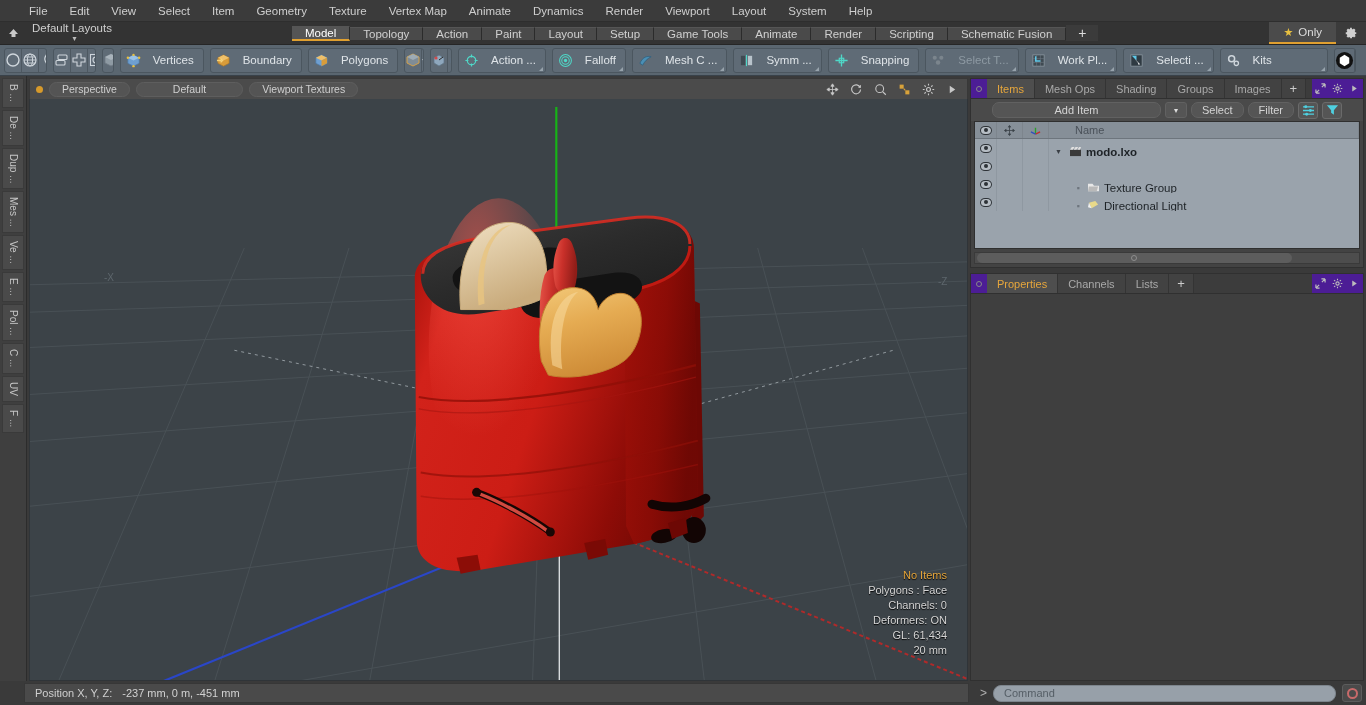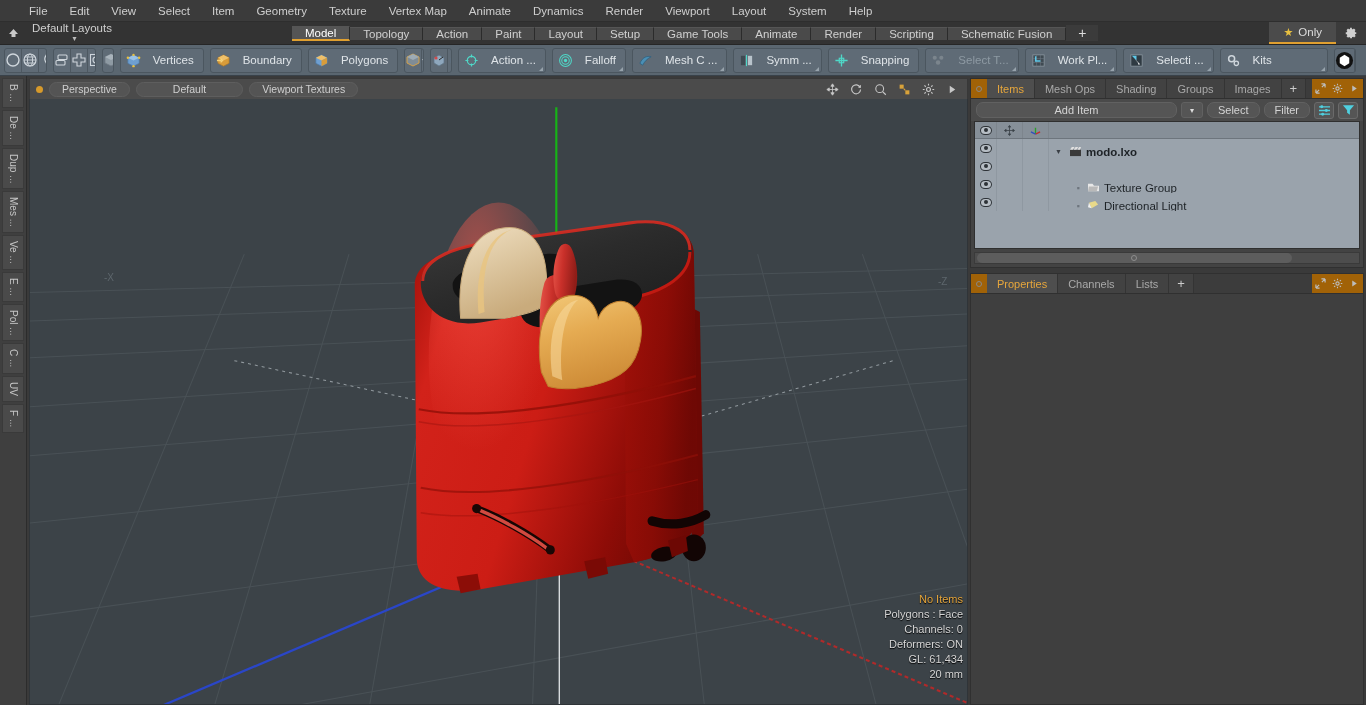--- a/index.html
+++ b/index.html
@@ -107,45 +107,45 @@
     white-space:nowrap; cursor: default;
   }
   .vph-spacer { flex:1 1 auto; }
   .vpicon { width:18px;height:18px;display:flex;align-items:center;justify-content:center;color:#c7c7c7; }
 
   .viewport {
     position: relative; flex: 1 1 auto; min-height: 0; overflow: hidden;
     background: #3c4348; border:1px solid #2f3438; border-top:none;
   }
   .vpstats {
-    position:absolute; right:4px; bottom:22px; text-align:right;
+    position:absolute; right:20px; bottom:22px; text-align:right;
     font-size:11px; color:#d4d4d4; line-height:15px; text-shadow: 0 1px 1px #000;
   }
   .vpstats .first { color:#e2a33a; }
   .axislabel { position:absolute; font-size:10px; color:#5d666c; }
 
   
   .rightcol { width: 396px; flex: none; background:#3a3a3a; display:flex; flex-direction:column;
               padding: 2px 2px 0 0; }
   .panel { background: #434343; border: 1px solid #303030; display: flex; flex-direction: column; }
   .panel-tabs {
-    height: 20px; background:#a16207; display:flex; align-items:stretch; border-bottom:1px solid #303030;
+    height: 20px; background:#4c1d95; display:flex; align-items:stretch; border-bottom:1px solid #303030;
   }
   .ptab-dot { width:16px; display:flex;align-items:center;justify-content:center; }
   .ptab-dot .d { width:6px;height:6px;border-radius:50%;border:1px solid #888; }
   .ptab {
     padding: 0 10px; display:flex;align-items:center; font-size:11px; color:#a9a9a9;
     background:#424242; border-right:1px solid #343434; cursor:default; white-space:nowrap;
   }
   .ptab.active { background:#4e4e4e; color:#e6a63c; }
   .ptab.plus { color:#ccc; font-size:13px; padding:0 8px;}
   .ptabs-sp { flex:1 1 auto; background:#3c3c3c; }
   .ptab-ic { width:17px; display:flex;align-items:center;justify-content:center; color:#bdbdbd; font-size:10px;}
 
-  .itemsbar { height: 22px; display:flex; align-items:center; gap:4px; padding: 3px 5px; background:#4a4a4a; }
+  .itemsbar { height: 22px; display:flex; align-items:center; gap:4px; padding: 3px 21px; background:#4a4a4a; }
   .additem {
     flex: 1 1 auto; height:16px; background:#555; border:1px solid #616161; border-radius:7px;
     display:flex; align-items:center; justify-content:center; font-size:11px; color:#d4d4d4; cursor:default;
   }
   .additem-ar { width:22px; height:16px; background:#555; border:1px solid #616161; border-radius:3px;
                 display:flex;align-items:center;justify-content:center; font-size:8px; color:#ddd; cursor:default;}
   .sbtn { height:16px; padding: 0 10px; background:#555; border:1px solid #616161; border-radius:7px;
           font-size:11px; color:#d4d4d4; display:flex;align-items:center; cursor:default; }
   .ibtn { width:20px; height:17px; background:#555; border:1px solid #6a6a6a; border-radius:3px;
           display:flex;align-items:center;justify-content:center; cursor:default;}
@@ -763,20 +763,21 @@
                   <path d="M6 0.5 L7.3 2.3 H4.7 Z M6 11.5 L7.3 9.7 H4.7 Z M0.5 6 L2.3 4.7 V7.3 Z M11.5 6 L9.7 4.7 V7.3 Z M6 2v8 M2 6h8" stroke="#3d444a" fill="#3d444a" stroke-width="0.9"></path>
                 </svg>
             </div>
             <div class="th c3">
               <svg width="11" height="11" viewBox="0 0 12 12">
                   <path d="M6 10 L6 3" stroke="#2aa02a" stroke-width="1.5"></path>
                   <path d="M6 10 L11 7.5" stroke="#c03030" stroke-width="1.5"></path>
                   <path d="M6 10 L1 7.5" stroke="#3050c0" stroke-width="1.5"></path>
                 </svg>
             </div>
+            <div class="th name">Name</div>
           </div>
 
           <div class="trow root">
             <div class="cell c1">
                 <span class="eye"></span>
               </div>
             <div class="cell c2"></div>
             <div class="cell c3"></div>
             <div class="nm">
               <span class="tri">▼</span>
@@ -865,14 +866,29 @@
             <svg width="9" height="9" viewBox="0 0 12 12">
                 <path d="M3 2 L9 6 L3 10 Z" fill="#bdbdbd"></path>
               </svg>
           </div>
         </div>
         <div class="propbody"></div>
       </div>
     </div>
   </div>
 
+  <div class="bottombar">
+    <div class="posbar">
+      <span class="lbl">Position X, Y, Z:</span>
+      <span>-237 mm, 0 m, -451 mm</span>
+    </div>
+    <div class="cmdbar">
+      <span class="gt">&gt;</span>
+      <div class="cmdinput">
+        <span>Command</span>
+      </div>
+      <div class="cmdcircle">
+          <span class="ring"></span>
+        </div>
+    </div>
+  </div>
 
 </div>
 
 </body></html>

